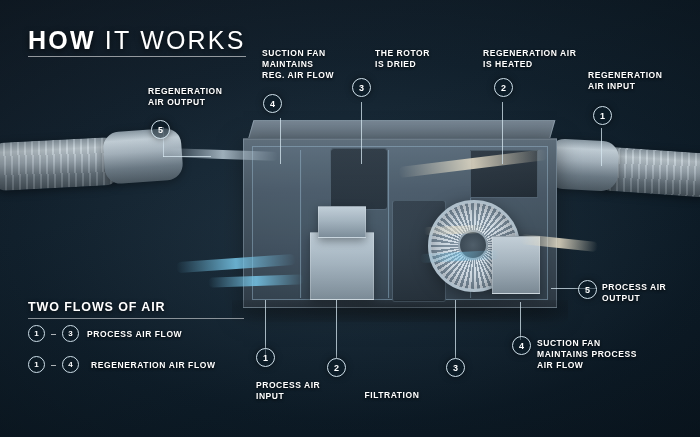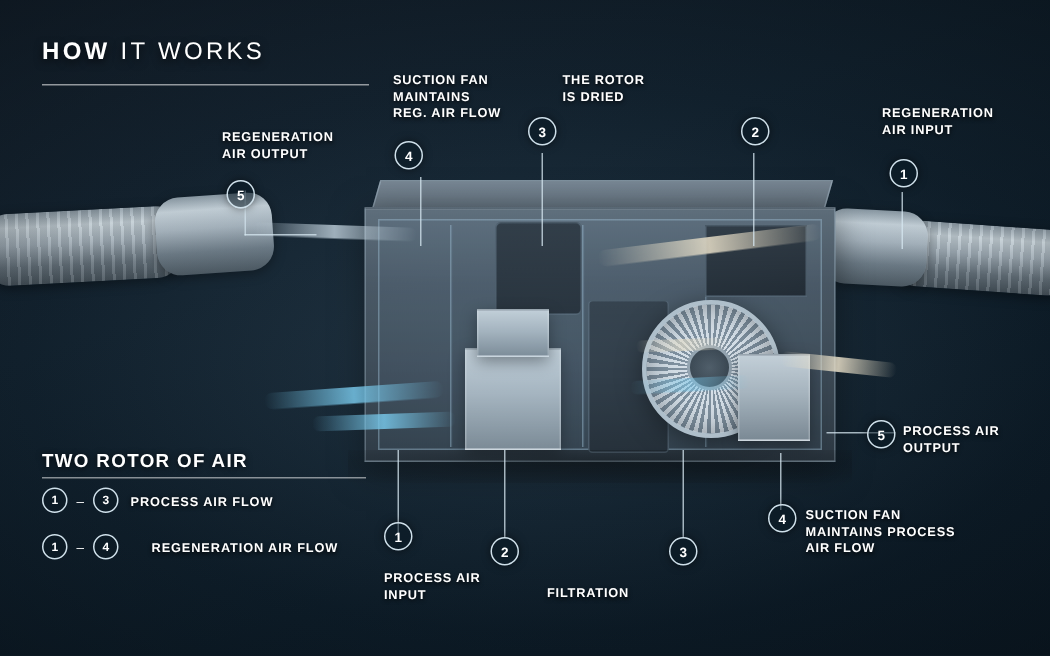--- a/index.html
+++ b/index.html
@@ -98,21 +98,21 @@
     background:rgba(10,25,36,0.55);
     box-shadow:0 0 6px rgba(0,0,0,0.5);
   }
   .leader{
     position:absolute;background:rgba(215,232,242,0.75);height:1px;transform-origin:0 0;
   }
 
   
   .title{
     position:absolute;left:28px;top:26px;
-    color:#ffffff;font-size:16px;letter-spacing:2.2px;font-weight:bold;
+    color:#ffffff;font-size:25px;letter-spacing:2.2px;font-weight:bold;
     text-shadow:0 2px 6px rgba(0,0,0,0.7);
   }
   .title .light{font-weight:normal;}
   .title-rule{
     position:absolute;left:28px;top:56px;width:218px;height:1px;
     background:rgba(255,255,255,0.55);
   }
 
   
   .legend-title{
@@ -211,20 +211,22 @@
 
   <div class="callout" style="left:262px;top:48px;width:106px;">SUCTION FAN
 MAINTAINS
 REG. AIR FLOW</div>
   <div class="num" style="left:263px;top:94px;">4</div>
 
   <div class="callout" style="left:375px;top:48px;width:96px;">THE ROTOR
 IS DRIED</div>
   <div class="num" style="left:352px;top:78px;">3</div>
 
+  <div class="callout" style="left:483px;top:48px;width:120px;">REGENERATION AIR
+IS HEATED</div>
   <div class="num" style="left:494px;top:78px;">2</div>
 
   <div class="callout" style="left:588px;top:70px;width:104px;">REGENERATION
 AIR INPUT</div>
   <div class="num" style="left:593px;top:106px;">1</div>
 
   <div class="num" style="left:578px;top:280px;">5</div>
   <div class="callout" style="left:602px;top:282px;width:90px;">PROCESS AIR
 OUTPUT</div>
 
@@ -235,31 +237,31 @@
 
   <div class="num" style="left:446px;top:358px;">3</div>
 
   <div class="num" style="left:327px;top:358px;">2</div>
   <div class="callout" style="left:352px;top:390px;width:80px;text-align:center;">FILTRATION</div>
 
   <div class="num" style="left:256px;top:348px;">1</div>
   <div class="callout" style="left:256px;top:380px;width:90px;">PROCESS AIR
 INPUT</div>
 
-  <div class="legend-title">TWO ROTOR OF AIR</div>
+  <div class="legend-title">TWO FLOWS OF AIR</div>
   <div class="legend-rule"></div>
 
   <div class="legend-row" style="left:28px;top:325px;">
     <div class="mini-num">1</div>
     <span class="dash">–</span>
     <div class="mini-num">3</div>
     <span class="legend-label" style="margin-left:2px;">PROCESS AIR FLOW</span>
   </div>
 
   <div class="legend-row" style="left:28px;top:356px;">
     <div class="mini-num">1</div>
     <span class="dash">–</span>
     <div class="mini-num">4</div>
-    <span class="legend-label" style="margin-left:16px;">REGENERATION AIR FLOW</span>
+    <span class="legend-label" style="margin-left:6px;">REGENERATION AIR FLOW</span>
   </div>
 
 
 </div>
 
 </body></html>

